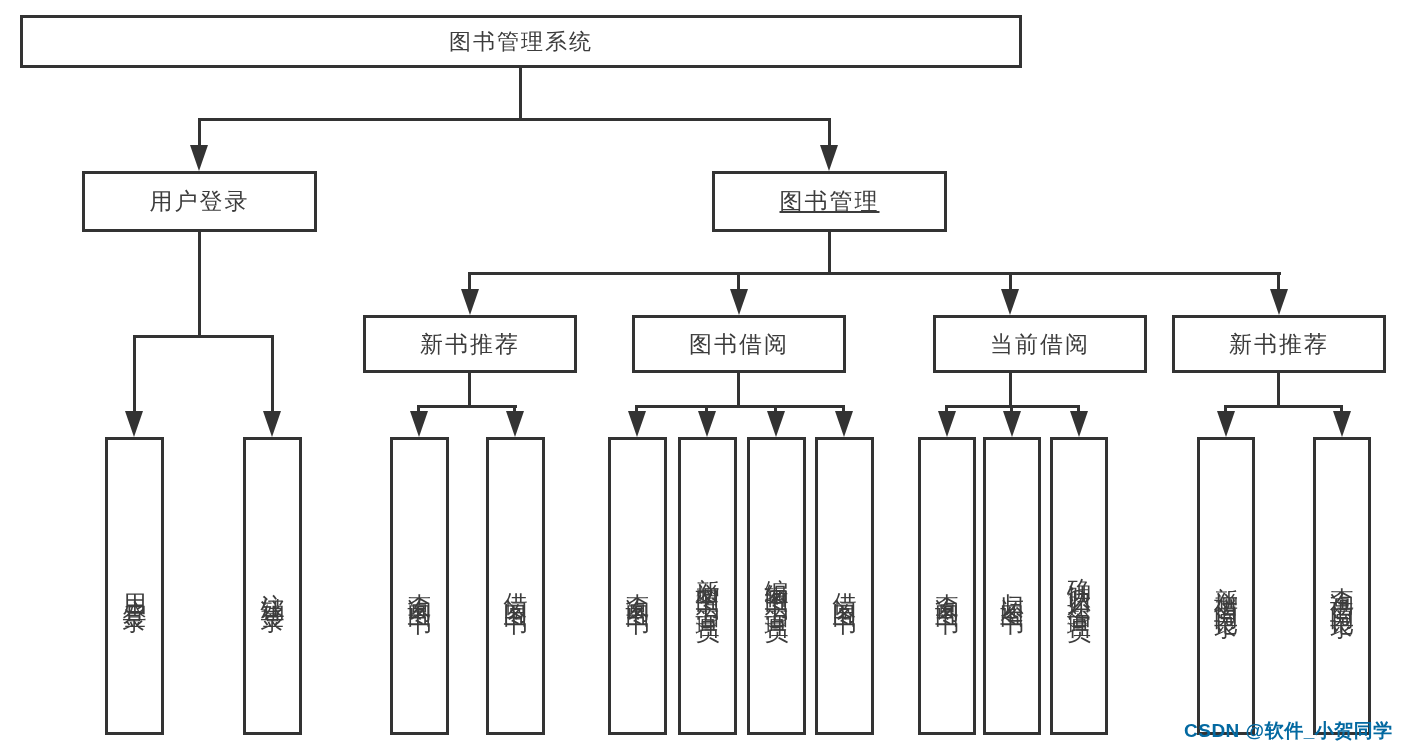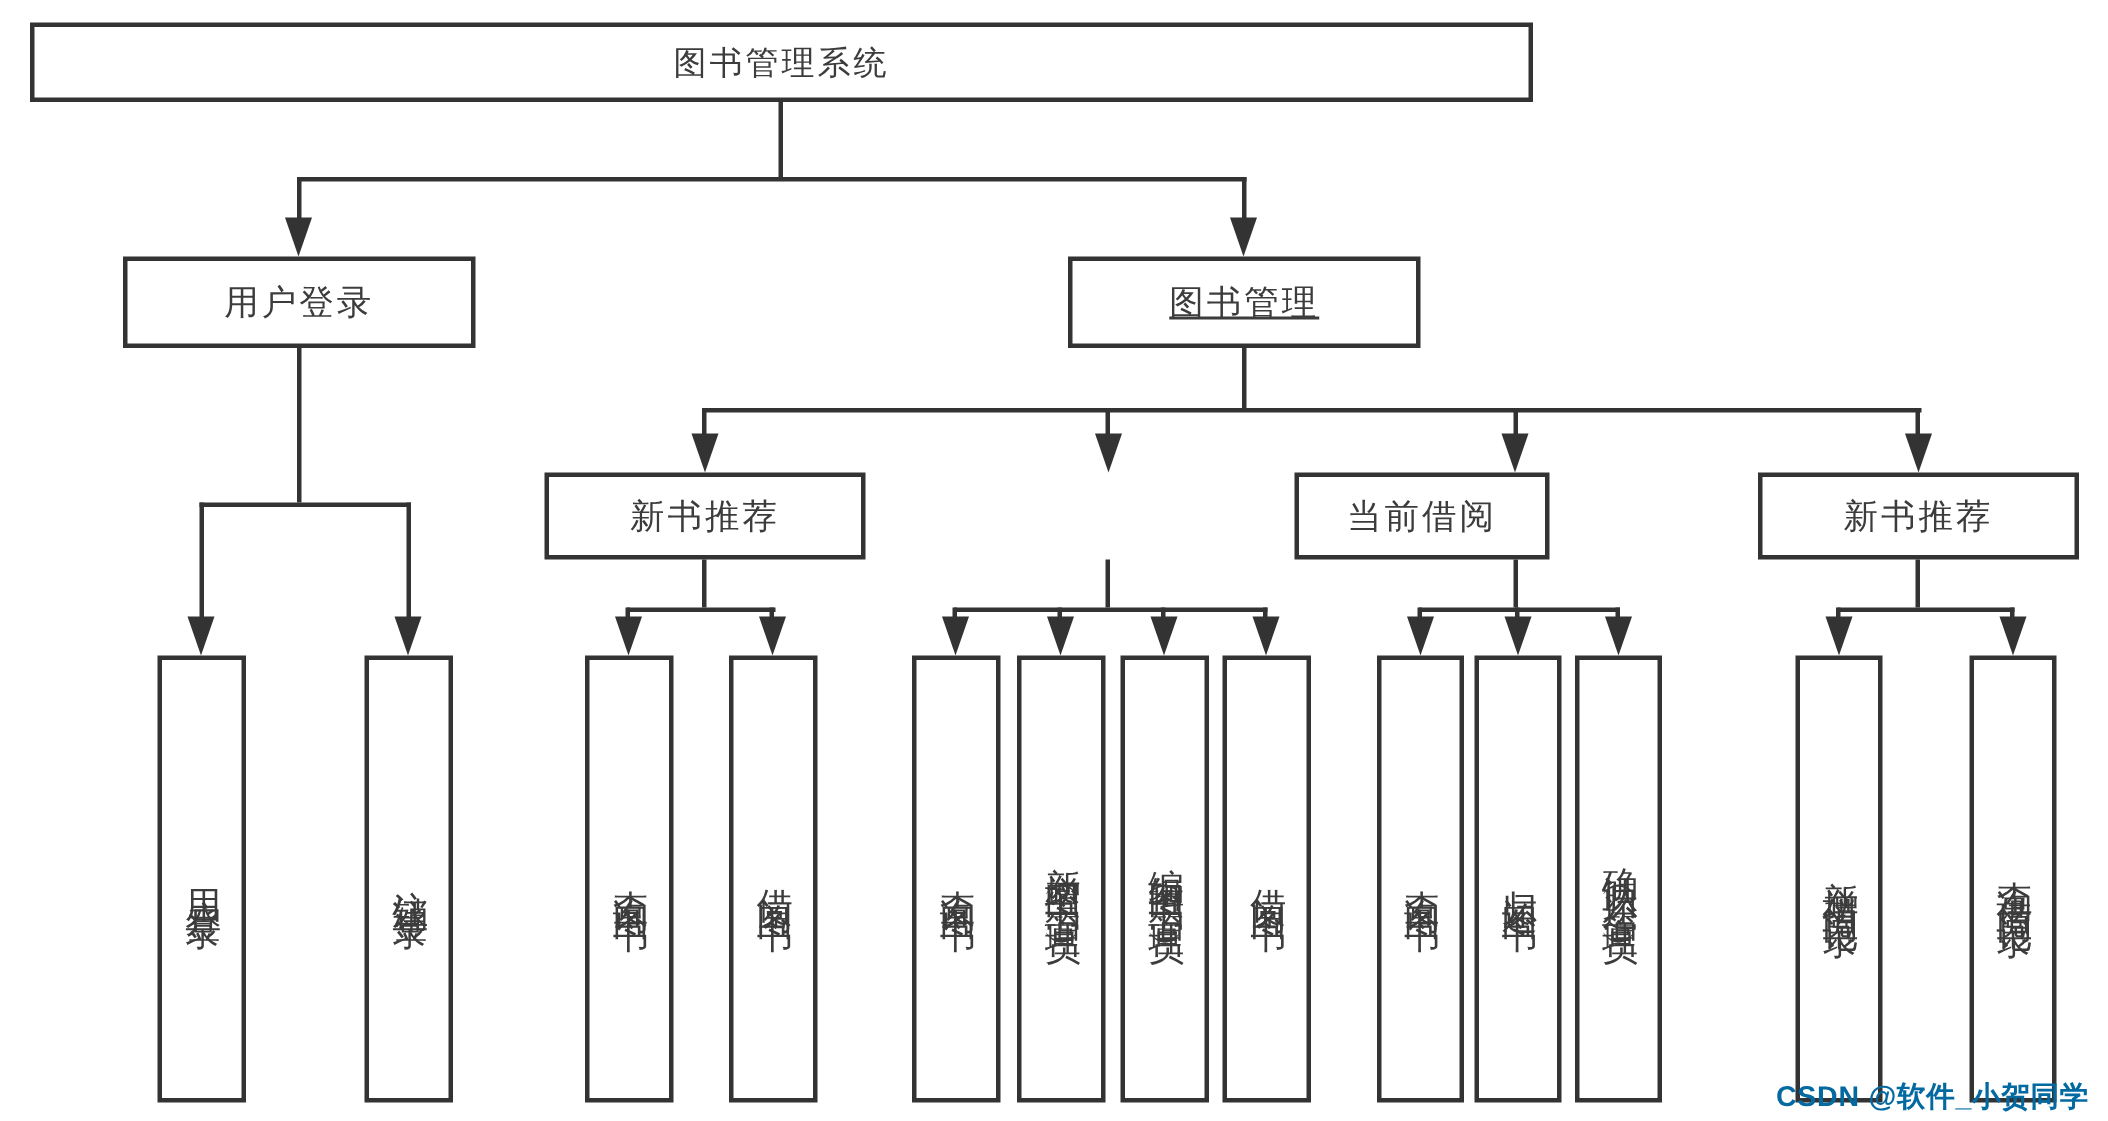--- a/index.html
+++ b/index.html
@@ -51,22 +51,25 @@
   </div>
 
   <div class="box-h" style="left:712px;top:171px;width:235px;height:61px;text-decoration:underline;">
     <span>图书管理</span>
   </div>
 
   <div class="box-h" style="left:363px;top:315px;width:214px;height:58px;">
     <span>新书推荐</span>
   </div>
 
+  <div class="box-h" style="left:632px;top:315px;width:214px;height:58px;">
+    <span>图书借阅</span>
+  </div>
 
-  <div class="box-h" style="left:863px;top:315px;width:170px;height:58px;">
+  <div class="box-h" style="left:933px;top:315px;width:214px;height:58px;">
     <span>当前借阅</span>
   </div>
 
   <div class="box-h" style="left:1172px;top:315px;width:214px;height:58px;">
     <span>新书推荐</span>
   </div>
 
   <div class="box-v" style="left:105px;top:437px;width:59px;height:298px;">
     <span>用户登录</span>
   </div>

